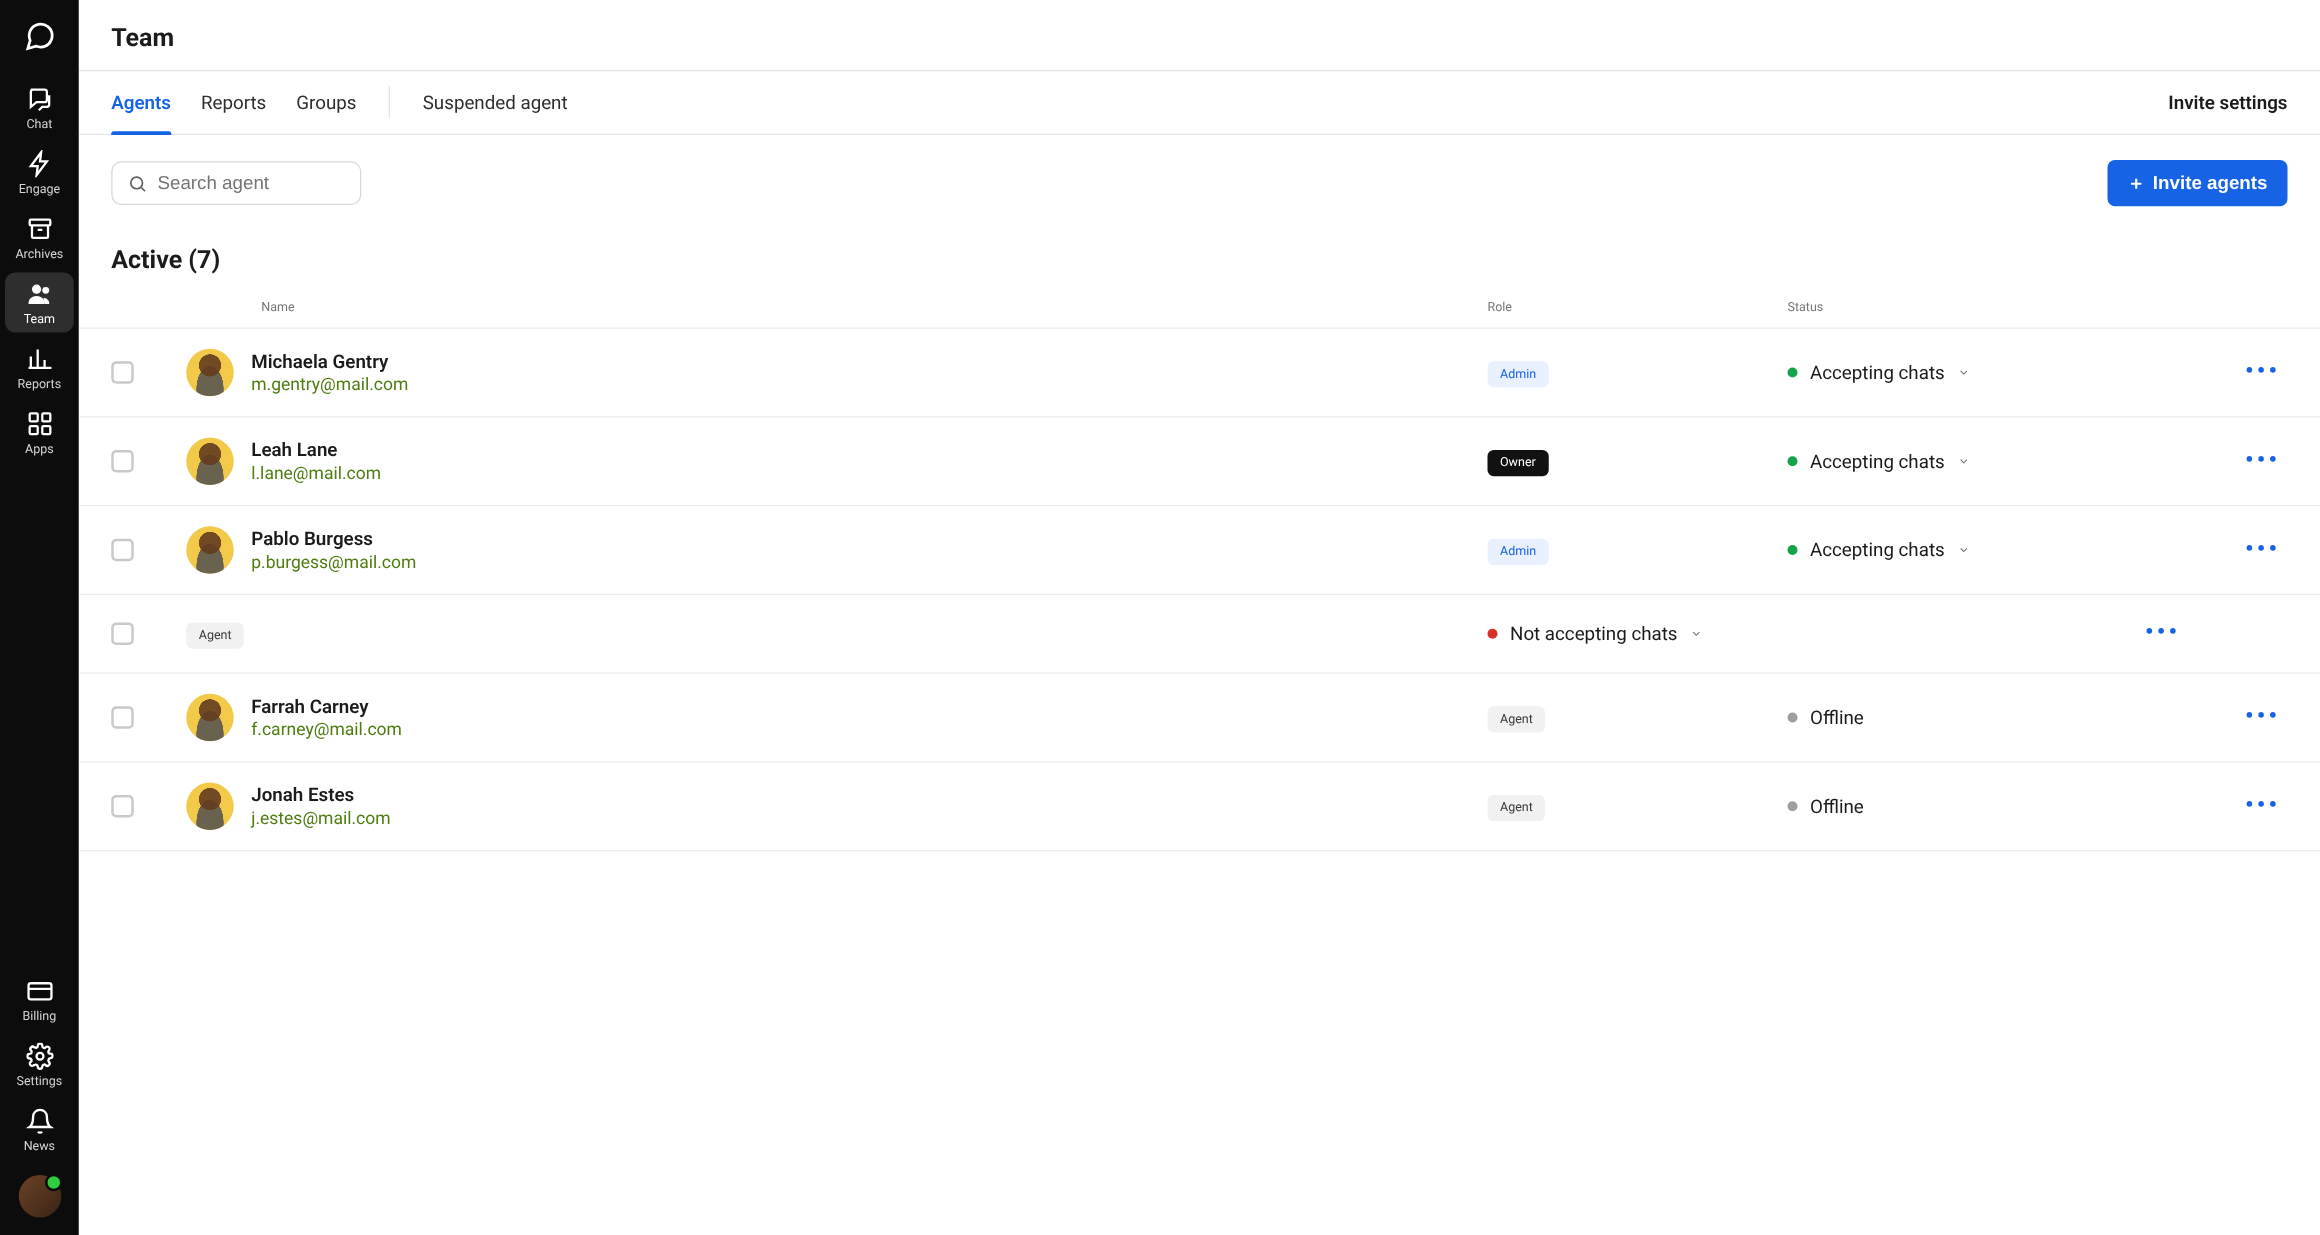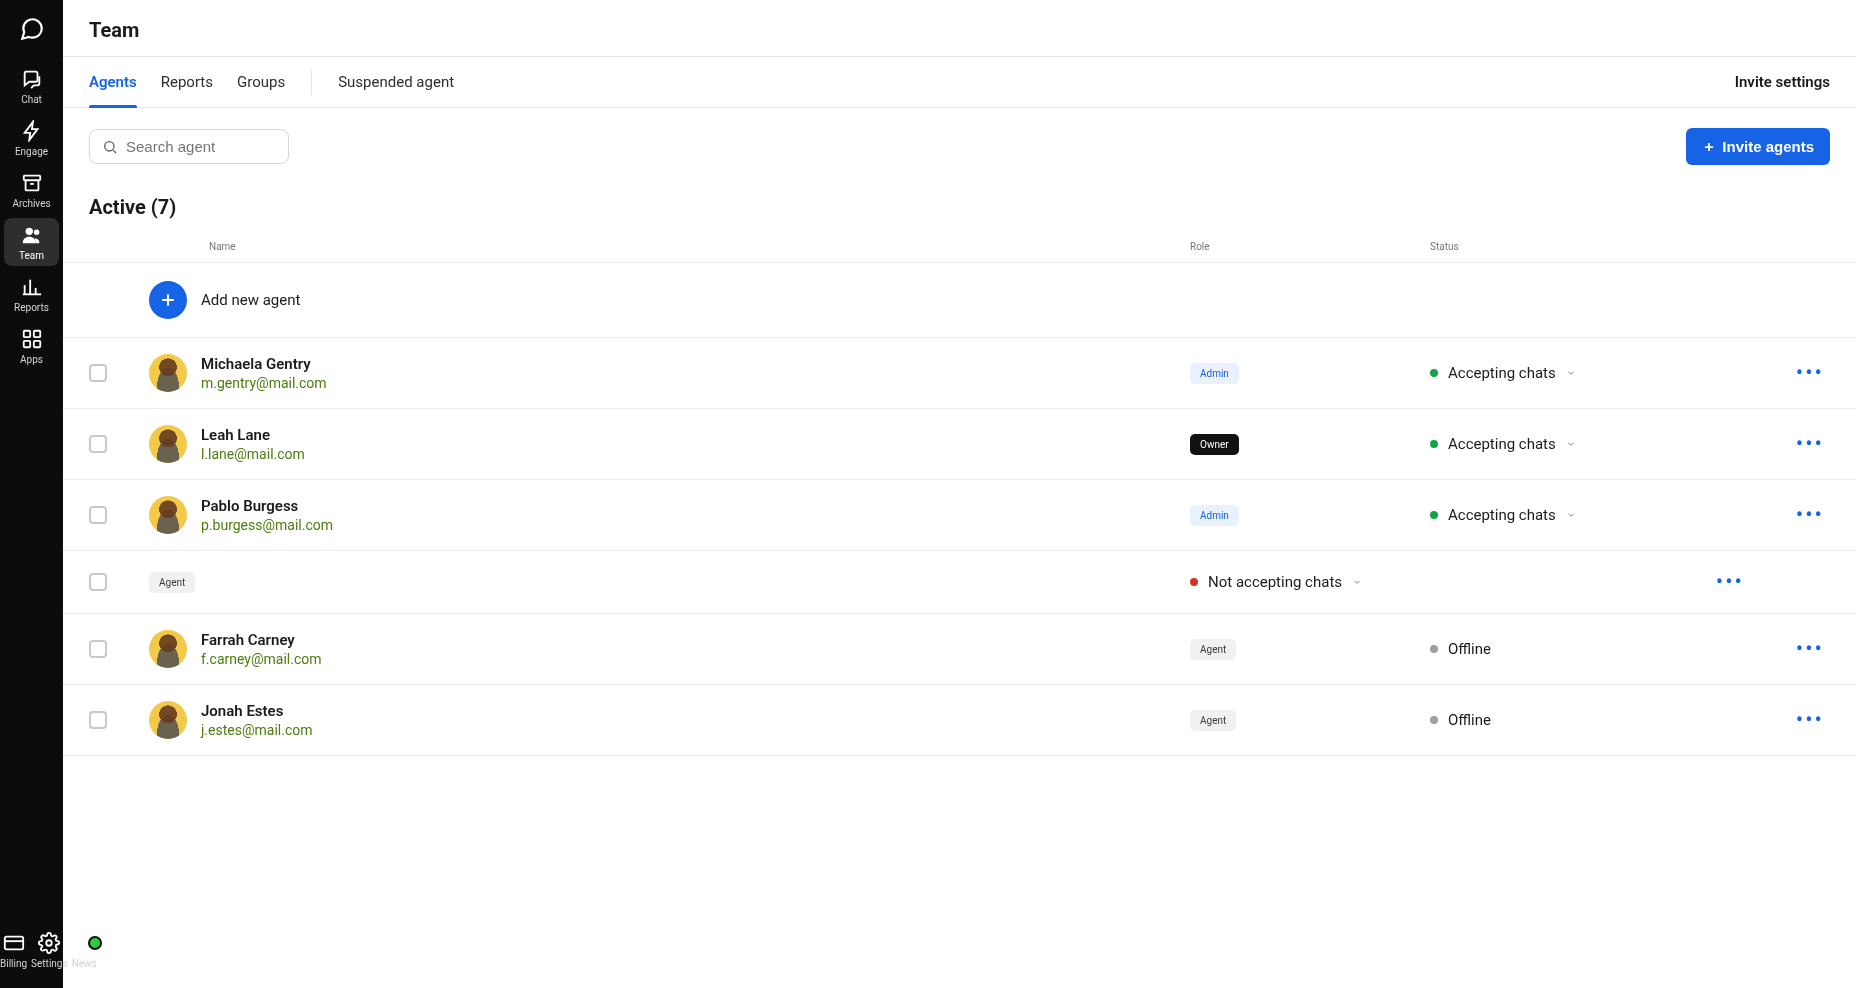--- a/index.html
+++ b/index.html
@@ -66,21 +66,21 @@
   }
   .nav-item .label {
     font-size: 10px;
     line-height: 12px;
   }
   .sidebar-spacer {
     flex: 1;
   }
   .sidebar-bottom {
     display: flex;
-    flex-direction: row;
+    flex-direction: column;
     align-items: center;
     gap: 4px;
     margin-bottom: 14px;
     width: 100%;
   }
   .avatar-small {
     width: 34px;
     height: 34px;
     border-radius: 50%;
     background: linear-gradient(135deg,#6b4226,#3a2415);
@@ -477,36 +477,20 @@
 
   <div class="table">
     <div class="thead">
       <div></div>
       <div class="col-name">Name</div>
       <div>Role</div>
       <div>Status</div>
       <div></div>
     </div>
 
-    <div class="row-add">
-      <div></div>
-      <div class="name-cell">
-        <div class="add-circle">
-          <svg width="20" height="20" viewBox="0 0 24 24" fill="none" stroke="#fff" stroke-width="2.5">
-              <path d="M12 5v14M5 12h14"></path>
-            </svg>
-        </div>
-        <div class="name-text">
-          <div class="name" style="font-weight:400">Add new agent</div>
-        </div>
-      </div>
-      <div></div>
-        <div></div>
-        <div></div>
-    </div>
 
     <div id="rows">
         <div class="row">
           <div class="checkbox-cell">
             <div class="checkbox"></div>
           </div>
           <div class="name-cell">
             <div class="avatar"></div>
             <div class="name-text">
               <div class="name">Michaela Gentry</div>

